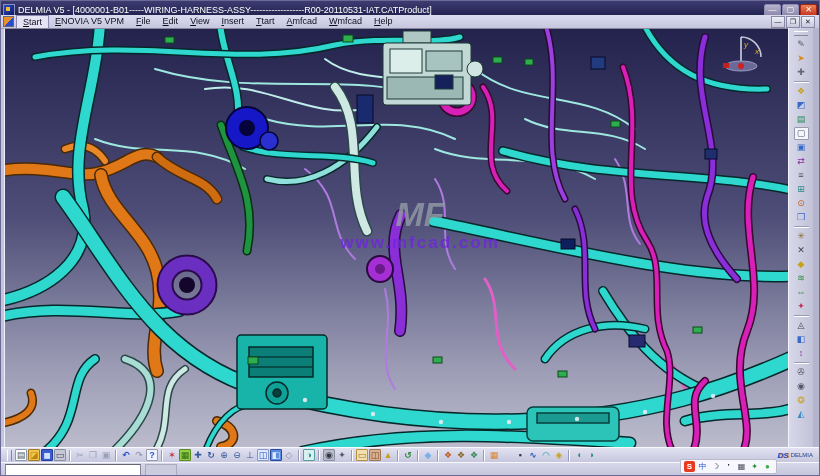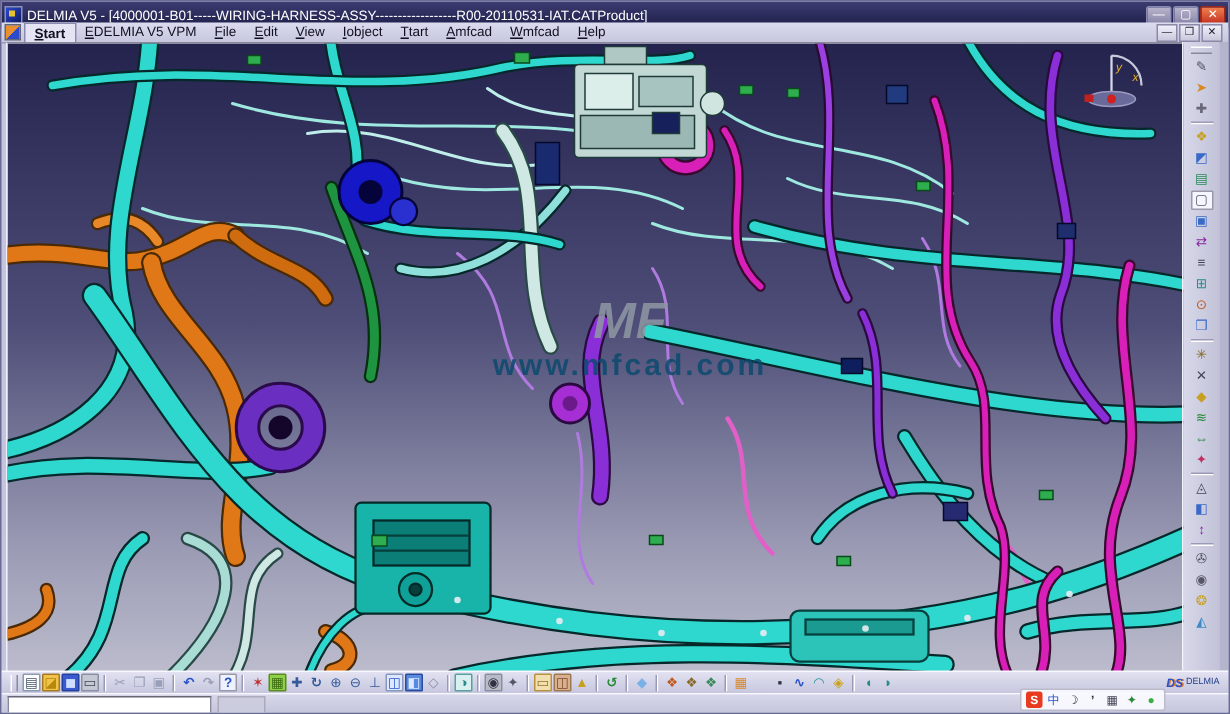--- a/index.html
+++ b/index.html
@@ -45,21 +45,21 @@
   .viewport svg{display:block;}
   
   .compass{position:absolute;top:2px;right:26px;width:46px;height:52px;}
   .compass text{font-size:8px;font-style:italic;fill:#e8b020;}
   
   .watermark{position:absolute;left:300px;top:168px;width:230px;opacity:.85;pointer-events:none;text-align:center;}
   .wm-row{display:flex;align-items:center;justify-content:center;gap:6px;}
   .wm-logo{font-size:34px;font-weight:bold;font-style:italic;color:#8f98a4;line-height:1;}
   .wm-cn{font-size:38px;font-weight:bold;color:#99a1ad;letter-spacing:6px;line-height:1;
     text-shadow:0 0 1px #788089;}
-  .wm-url{font-size:20px;font-weight:bold;color:#0c4a6e;letter-spacing:2px;margin-top:2px;}
+  .wm-url{font-size:17px;font-weight:bold;color:#6d28d9;letter-spacing:2px;margin-top:2px;}
   
   .right-toolbar{
     position:absolute;top:27px;right:6px;width:25px;height:419px;
     background:linear-gradient(90deg,#d8d8ea,#c2c2d8);
     border-left:1px solid #f4f4fc;
     display:flex;flex-direction:column;align-items:center;gap:1px;padding-top:2px;box-sizing:border-box;
   }
   .right-frame{position:absolute;top:27px;right:0;width:6px;height:419px;background:#b4b4cc;}
   .grip-h{width:14px;height:3px;border-top:1px solid #fff;border-bottom:1px solid #889;margin:1px 0;}
   .grip-v{width:3px;height:11px;border-left:1px solid #fff;border-right:1px solid #889;margin:0 2px;}
@@ -108,26 +108,26 @@
     <span class="wbtn">—</span>
     <span class="wbtn">▢</span>
     <span class="wbtn close">✕</span>
   </span>
 </div>
 
 <div class="menubar">
   <span class="doc-icon"></span>
   <span style="display:flex;">
 
-  <span class="menu-item" style="border:1px solid #8a8ab0;background:#e4e4f4;font-weight:bold;"><u>S</u><span>tart</span></span>
-      <span class="menu-item"><u>E</u><span>DELMIA V5 VPM</span></span>
+  <span class="menu-item" style="border:1px solid #8a8ab0;background:#e4e4f4;"><u>S</u><span>tart</span></span>
+      <span class="menu-item"><u>E</u><span>NOVIA V5 VPM</span></span>
       <span class="menu-item"><u>F</u><span>ile</span></span>
       <span class="menu-item"><u>E</u><span>dit</span></span>
       <span class="menu-item"><u>V</u><span>iew</span></span>
-      <span class="menu-item"><u>I</u><span>object</span></span>
+      <span class="menu-item"><u>I</u><span>nsert</span></span>
       <span class="menu-item"><u>T</u><span>tart</span></span>
       <span class="menu-item"><u>A</u><span>mfcad</span></span>
       <span class="menu-item"><u>W</u><span>mfcad</span></span>
       <span class="menu-item"><u>H</u><span>elp</span></span>
     </span>
   <span class="menu-spacer"></span>
   <span class="mdi-btns">
     <span class="mbtn">—</span>
     <span class="mbtn">❐</span>
     <span class="mbtn">✕</span>

